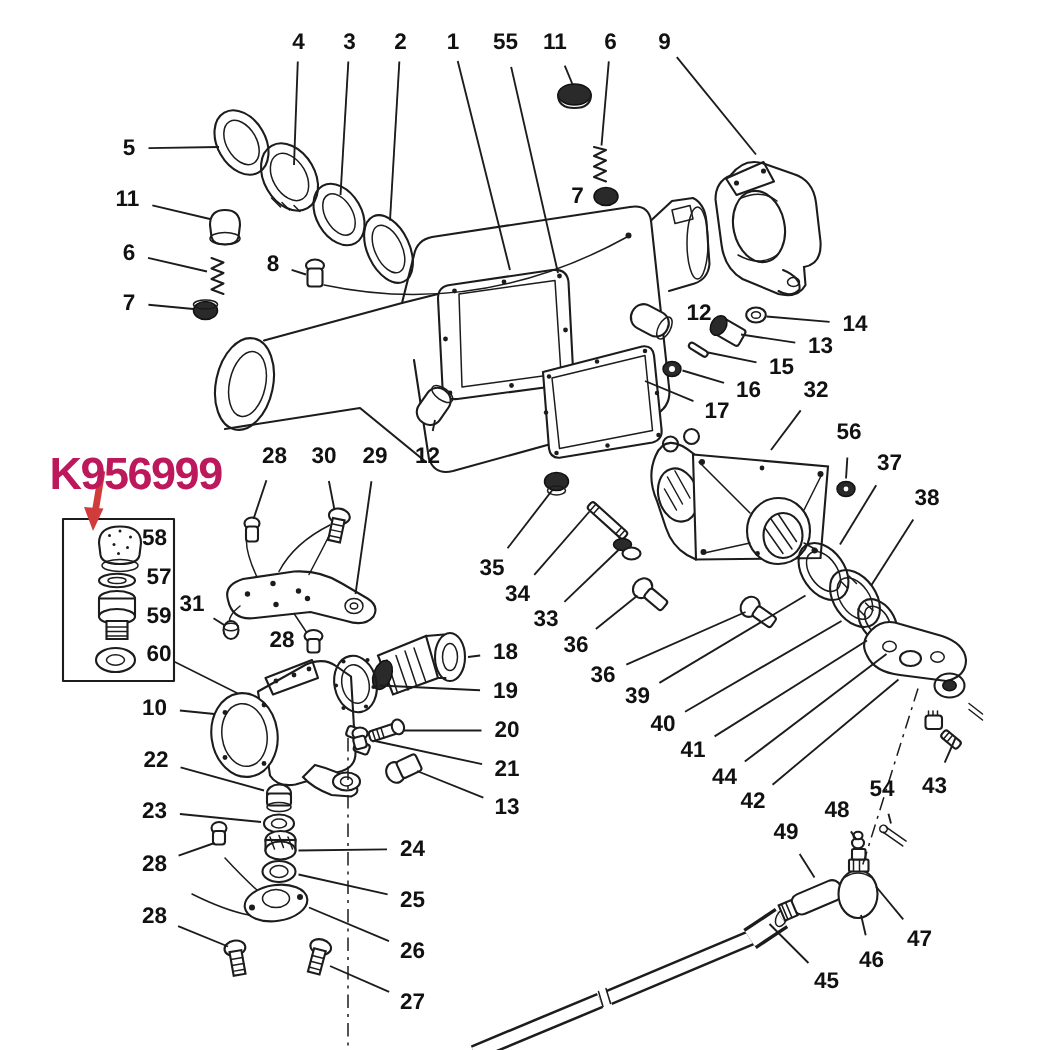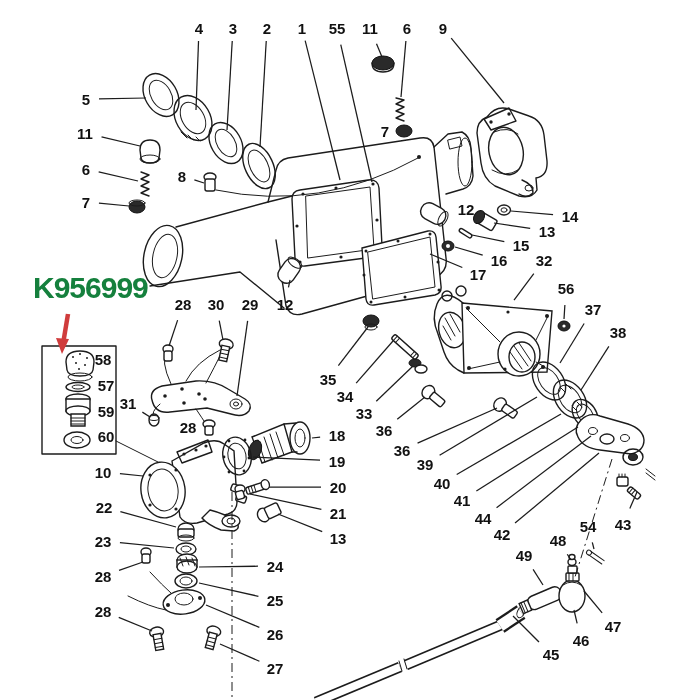--- a/index.html
+++ b/index.html
@@ -466,14 +466,14 @@
         <text x="337" y="461" class="callout-text" text-anchor="middle" dominant-baseline="central" font-size="15">19</text>
         <line x1="321" y1="487" x2="269" y2="487" stroke="#1c1c1c" stroke-width="1.25"></line>
         <text x="338" y="487" class="callout-text" text-anchor="middle" dominant-baseline="central" font-size="15">20</text>
         <line x1="321.3829057193535" y1="509.41221828031496" x2="250" y2="494" stroke="#1c1c1c" stroke-width="1.25"></line>
         <text x="338" y="513" class="callout-text" text-anchor="middle" dominant-baseline="central" font-size="15">21</text>
         <line x1="322.2158962549506" y1="531.6863585019803" x2="278" y2="514" stroke="#1c1c1c" stroke-width="1.25"></line>
         <text x="338" y="538" class="callout-text" text-anchor="middle" dominant-baseline="central" font-size="15">13</text>
       </g>
 </svg>
 
-<div class="red-code" style="left: 33px; top: 271px; color: #15803d; font-size: 30px;">K956999</div>
+<div class="red-code" style="left: 33px; top: 300px; color: #be185d; font-size: 30px;">K956999</div>
 </div>
 
 </body></html>

